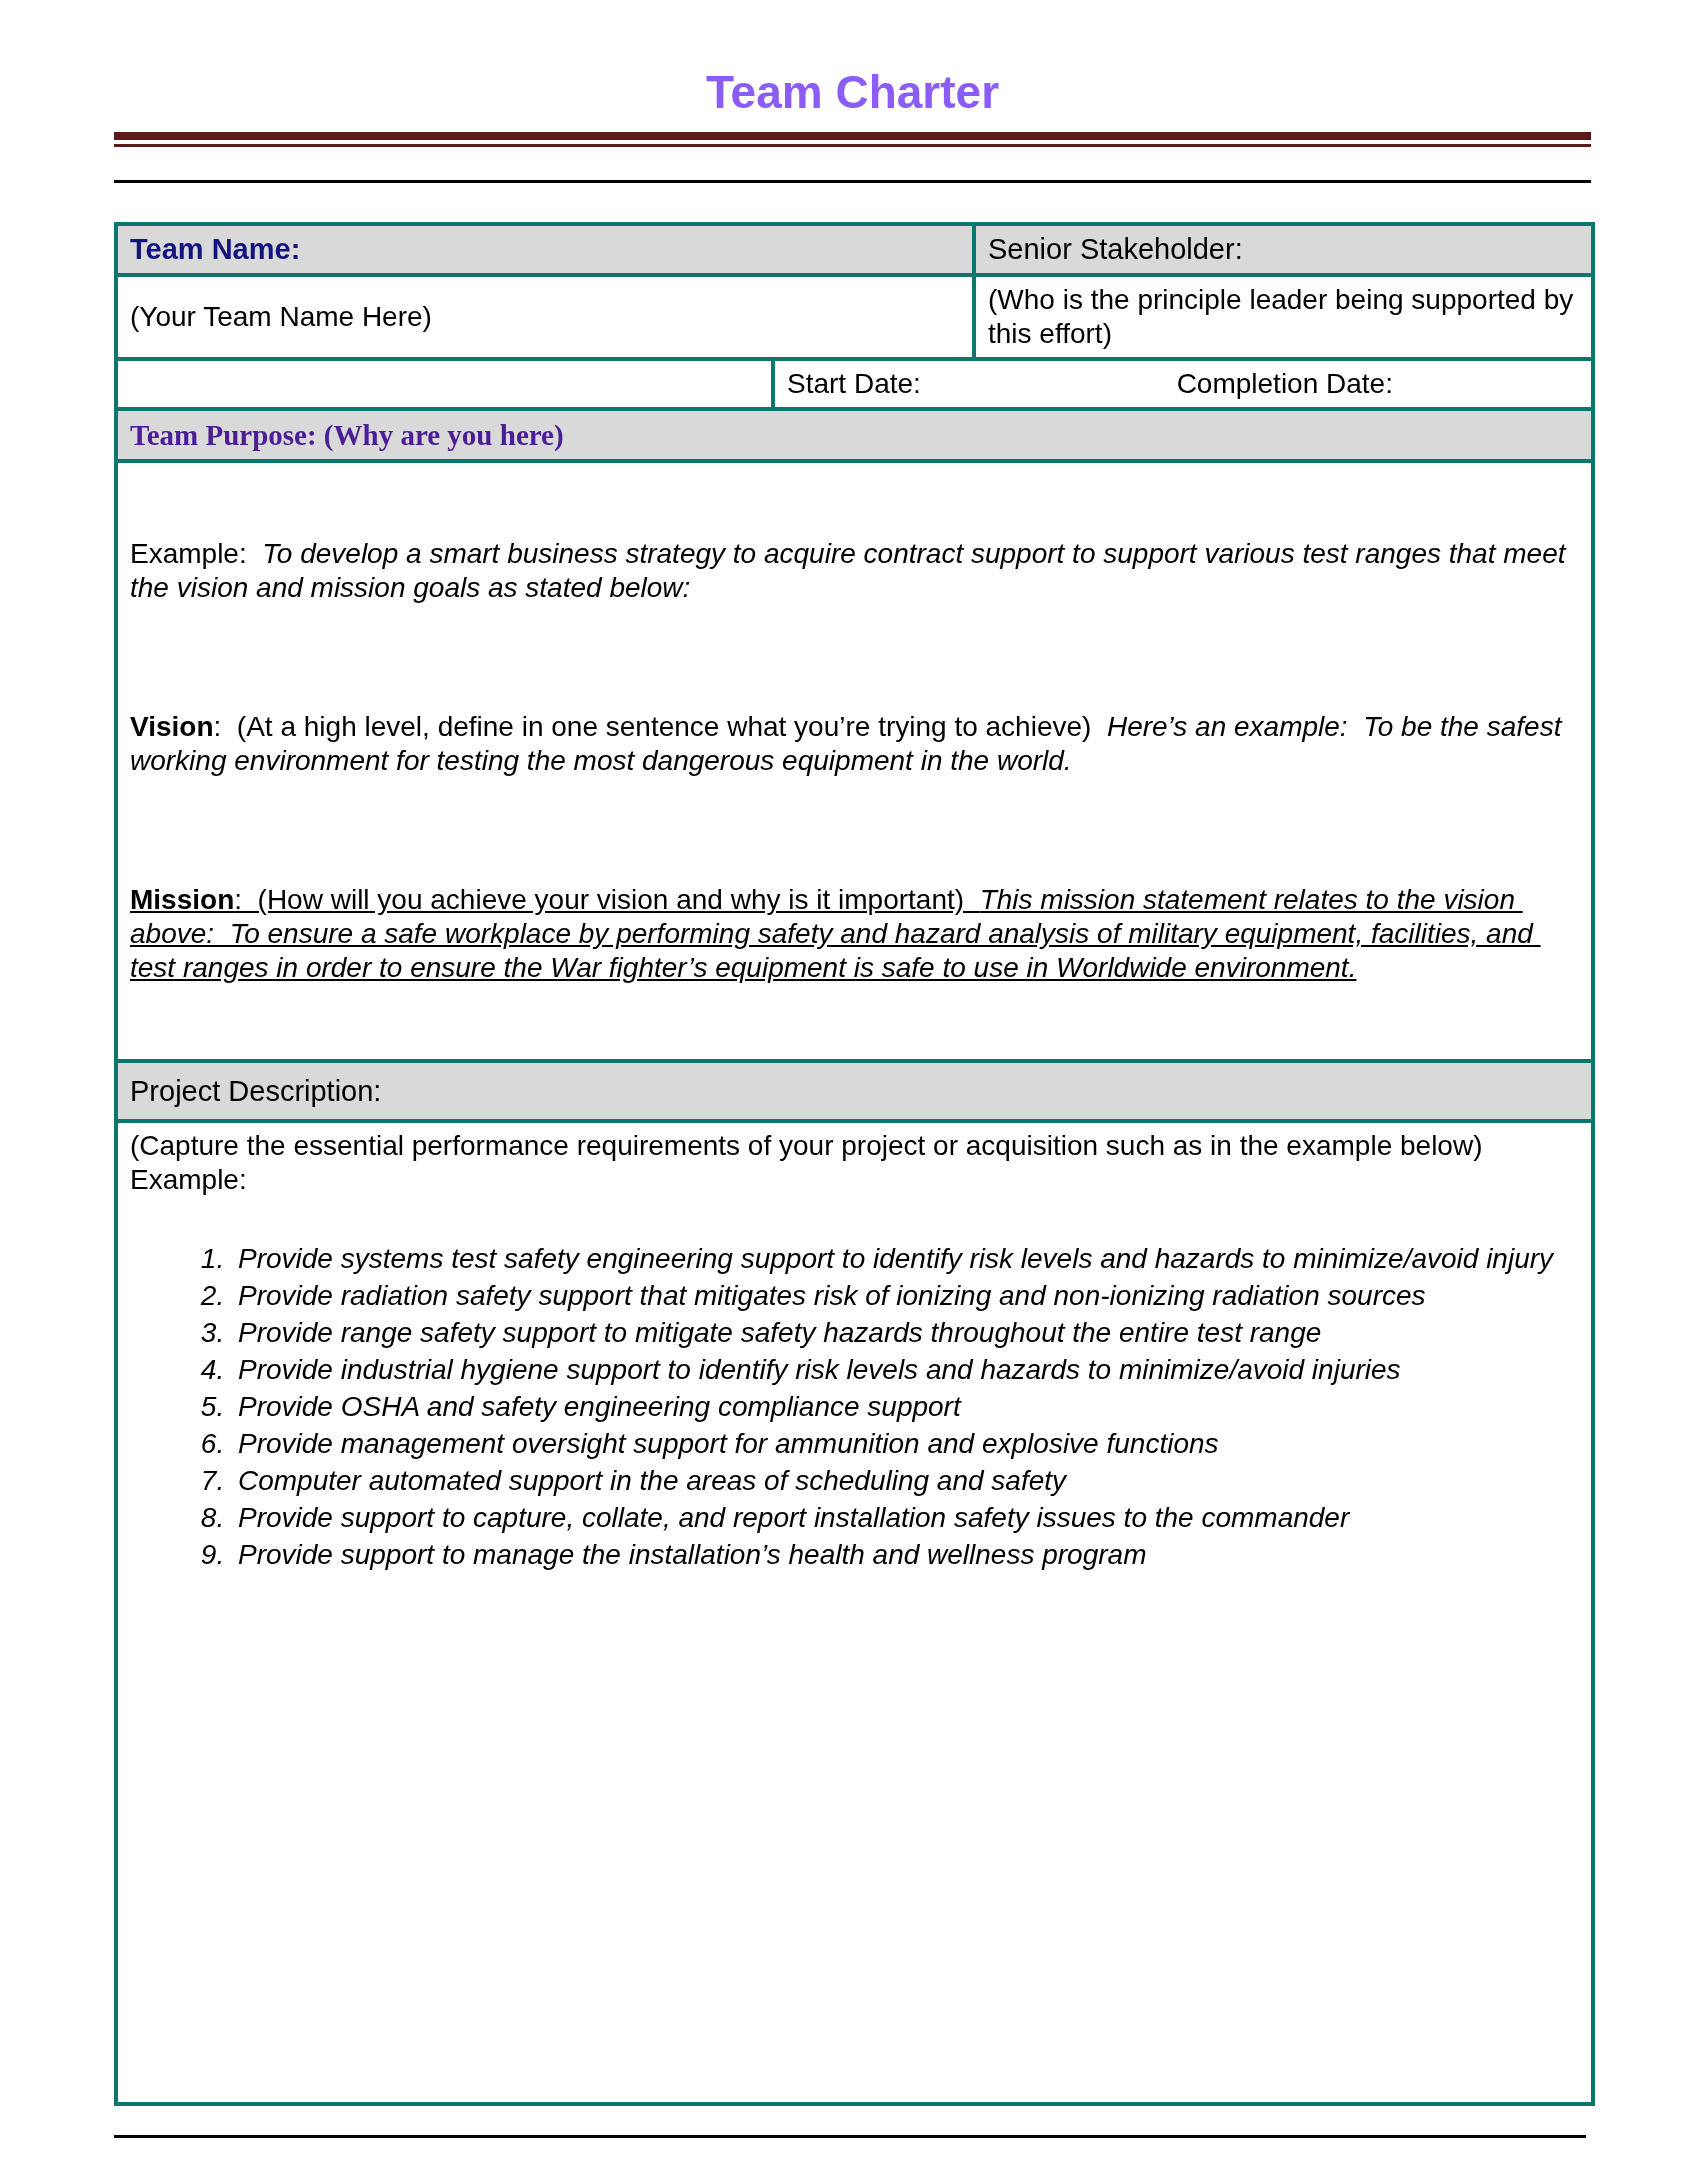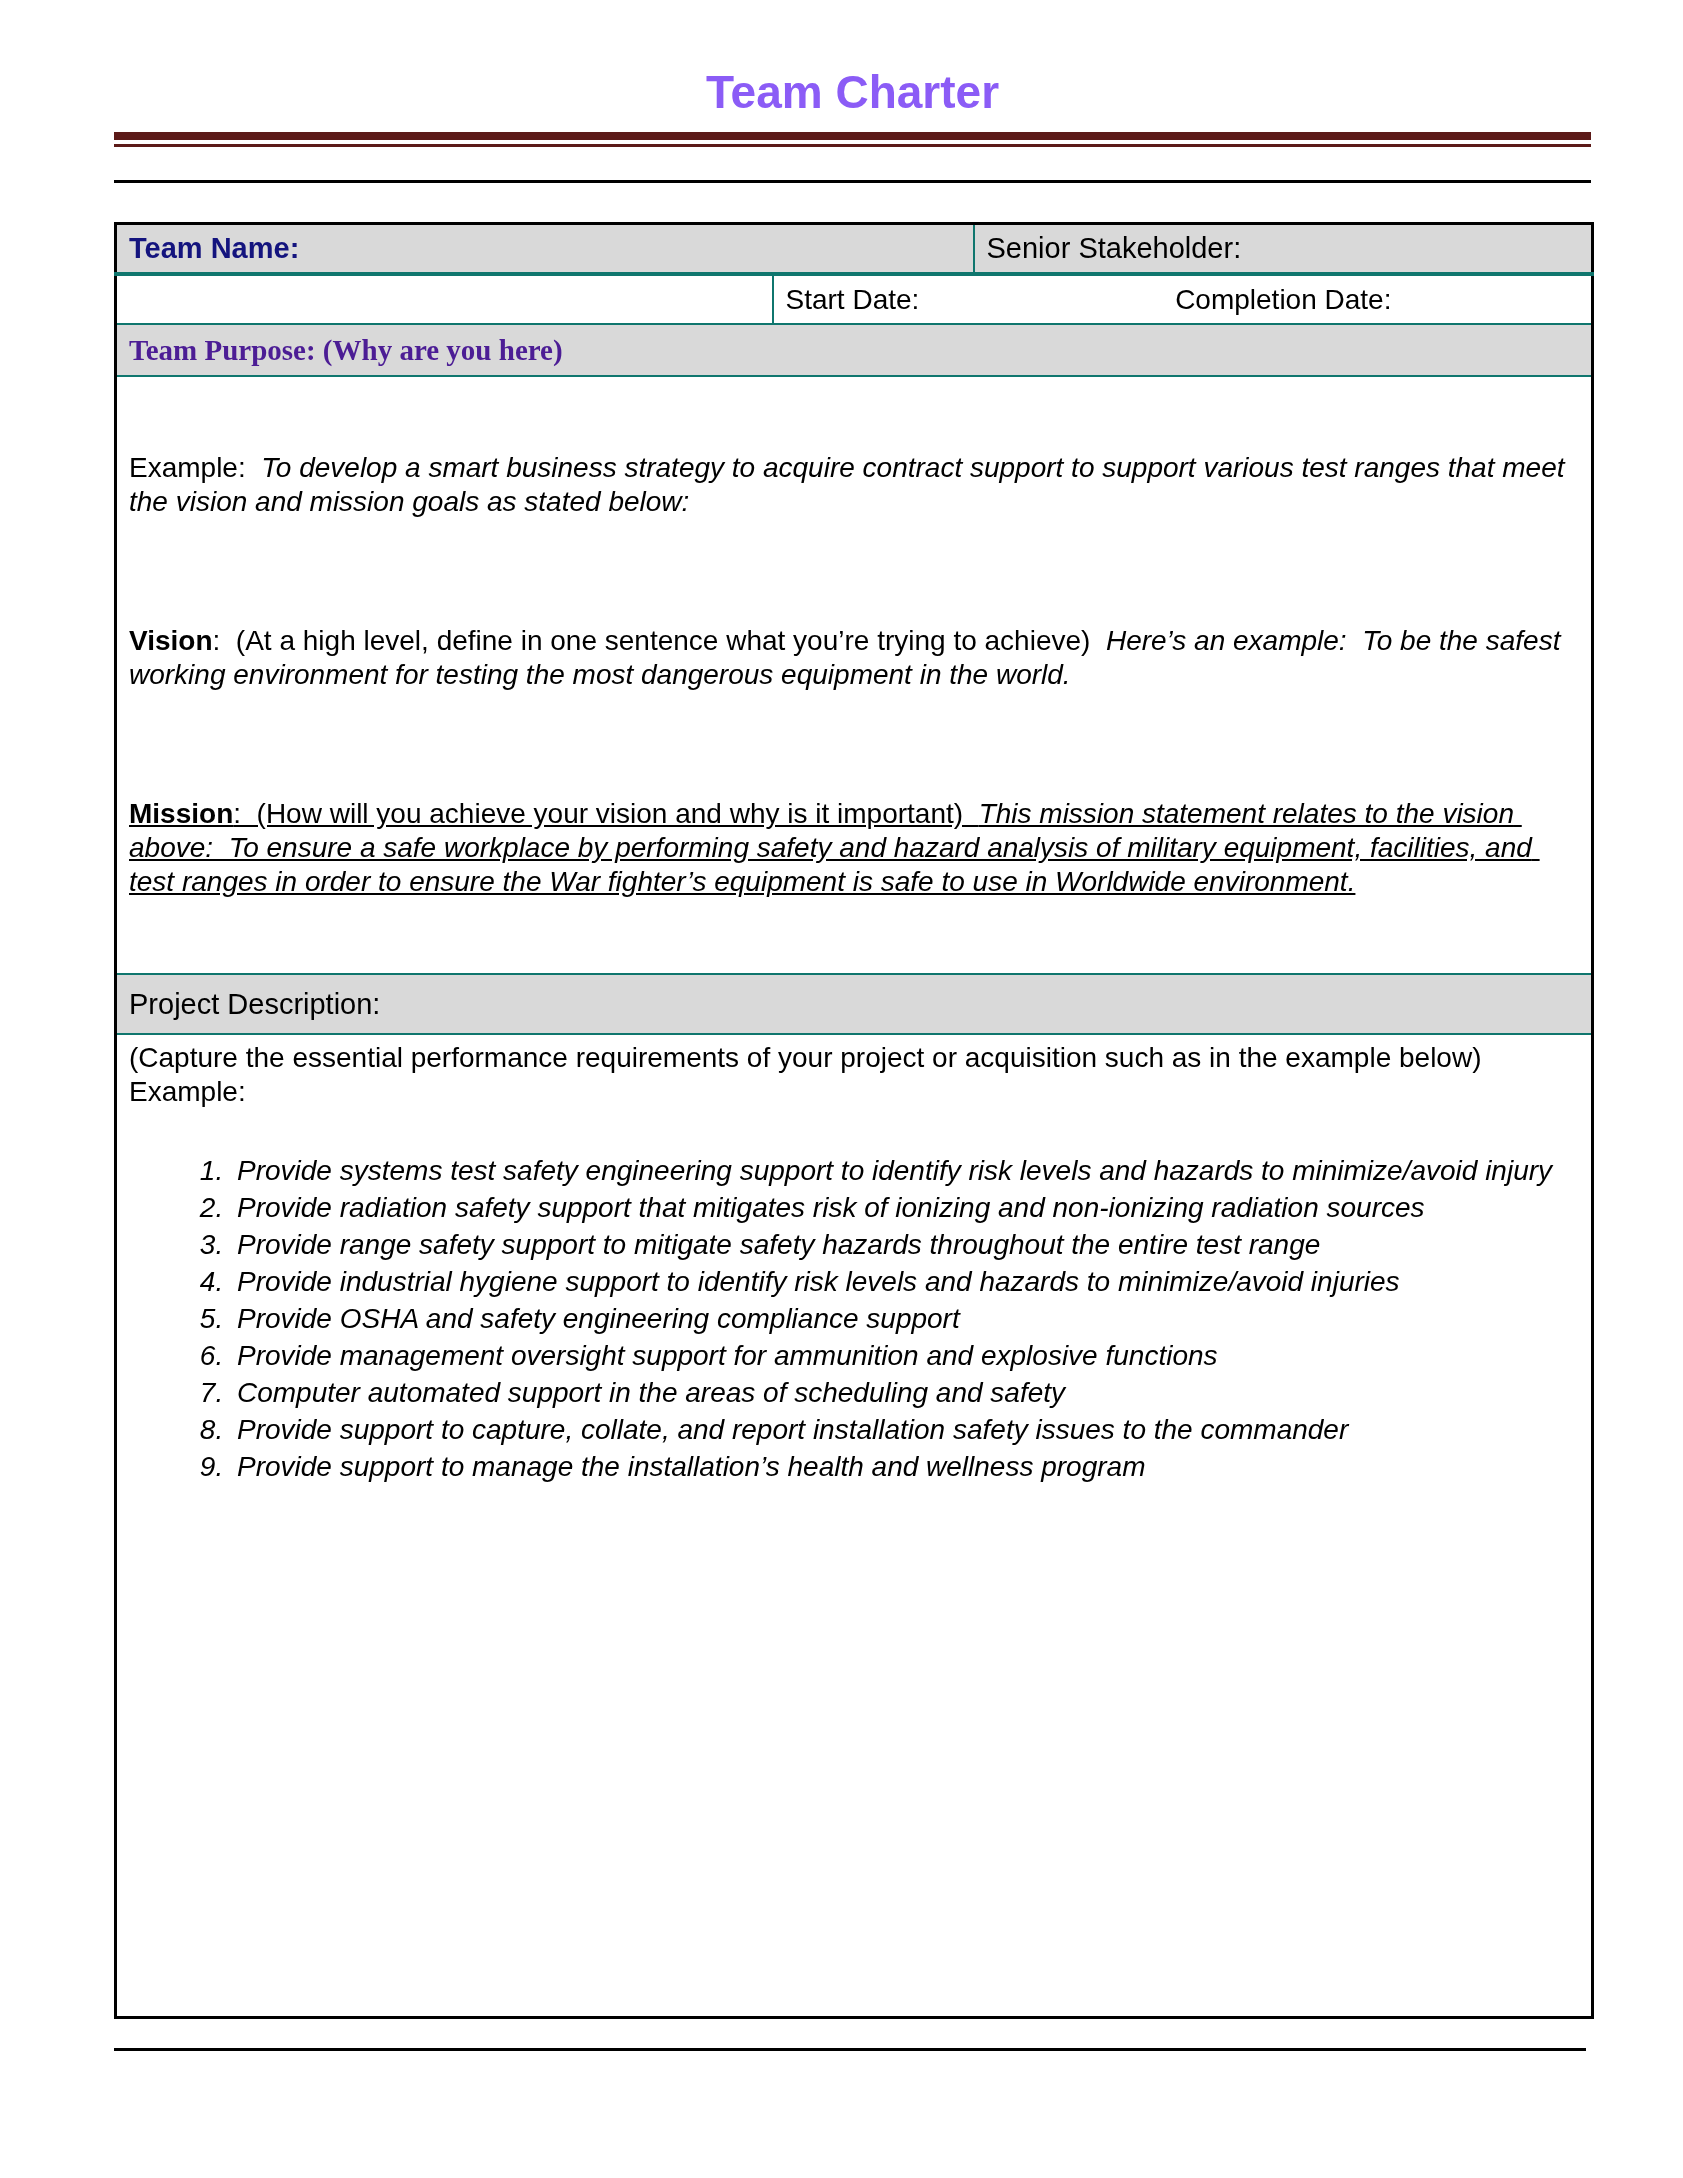--- a/index.html
+++ b/index.html
@@ -31,21 +31,21 @@
     height: 3px; background: #000;
     margin-top: 33px;
   }
   table.charter {
     border-collapse: collapse;
     table-layout: fixed;
     width: 1477px;
     margin-top: 39px;
   }
   table.charter td {
-    border: 2px solid #0f766e;
+    border: 4px solid #0f766e;
     padding: 6px 12px;
     vertical-align: top;
     font-size: 28px;
     line-height: 34px;
   }
   table.charter { border: 3px solid #000; }
   tr.row-1 td { border-bottom-width: 4px; }
   .gray { background: #D9D9D9; }
   .navy { color: #14147E; font-weight: 700; }
   .lbl  { font-size: 29px; }
@@ -101,20 +101,28 @@
     <tbody>
         <tr class="row-1" style="height:50px">
       <td colspan="2" class="gray vmid" style="background: rgb(217, 217, 217);">
         <span class="navy lbl" style="color: rgb(20, 20, 126);">Team Name:</span>
       </td>
       <td class="gray vmid" style="background: rgb(217, 217, 217);">
         <span class="lbl">Senior Stakeholder:</span>
       </td>
     </tr>
 
+    <tr style="height:83px">
+      <td colspan="2" class="vmid">
+        <span>(Your Team Name Here)</span>
+      </td>
+      <td>
+        <span>(Who is the principle leader being supported by this effort)</span>
+      </td>
+    </tr>
 
 
     <tr style="height:50px">
       <td></td>
       <td colspan="2" class="vmid dates-cell">
         <span class="date-label">Start Date:</span>
         <span class="date-label completion">Completion Date:</span>
       </td>
     </tr>
 

